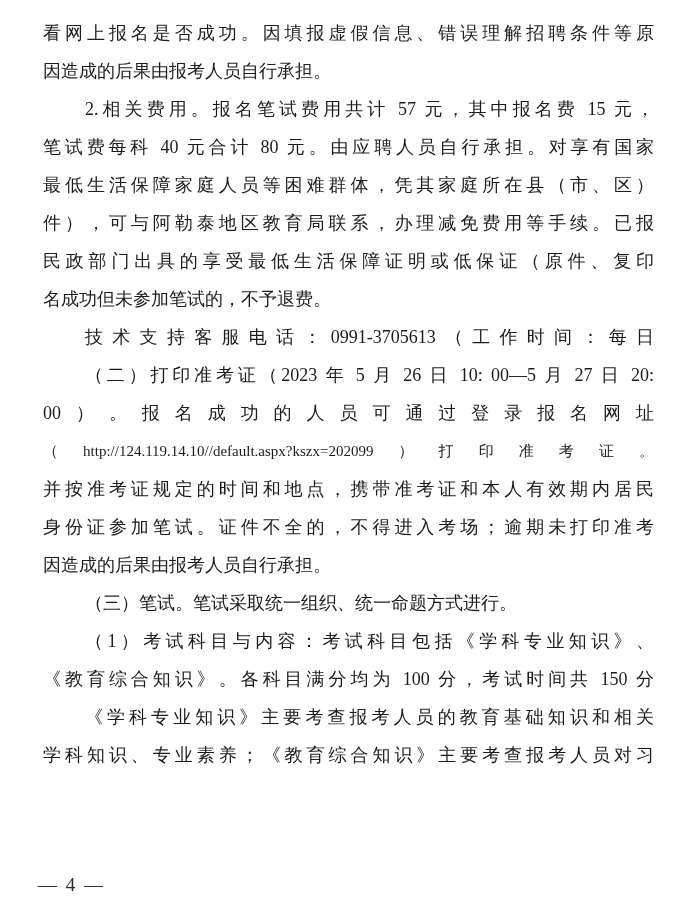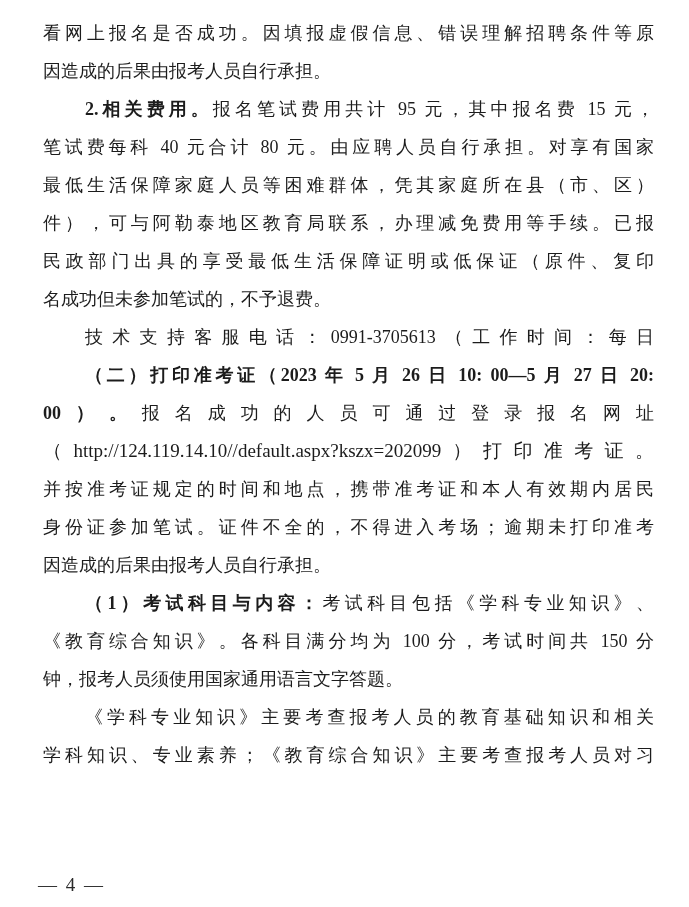--- a/index.html
+++ b/index.html
@@ -31,54 +31,54 @@
     white-space: normal;
     overflow: hidden;
   }
   .line.stretch {
     text-align-last: justify;
   }
   .line.indent {
     text-indent: 42px;
   }
   .line .b {
-    font-weight: bold;
+    font-weight: normal;
   }
   .line.url-line {
-    font-size: 19px;
+    font-size: 15px;
   }
   .page-footer {
     position: absolute;
     left: 38px;
     top: 870px;
     font-size: 19px;
     line-height: 30px;
     color: #2a2a2a;
     letter-spacing: 2px;
   }
 </style>
 </head>
 <body>
 
 <div class="doc-content">
   <div class="line stretch"><span>看网上报名是否成功。因填报虚假信息、错误理解招聘条件等原</span></div>
   <div class="line"><span>因造成的后果由报考人员自行承担。</span></div>
-  <div class="line stretch indent"><span class="b">2.相关费用。</span><span>报名笔试费用共计 95 元，其中报名费 15 元，</span></div>
+  <div class="line stretch indent"><span class="b">2.相关费用。</span><span>报名笔试费用共计 57 元，其中报名费 15 元，</span></div>
   <div class="line stretch"><span>笔试费每科 40 元合计 80 元。由应聘人员自行承担。对享有国家</span></div>
   <div class="line stretch"><span>最低生活保障家庭人员等困难群体，凭其家庭所在县（市、区）</span></div>
   <div class="line stretch"><span>件），可与阿勒泰地区教育局联系，办理减免费用等手续。已报</span></div>
   <div class="line stretch"><span>民政部门出具的享受最低生活保障证明或低保证（原件、复印</span></div>
   <div class="line"><span>名成功但未参加笔试的，不予退费。</span></div>
   <div class="line stretch indent"><span>技术支持客服电话：0991-3705613（工作时间：每日</span></div>
   <div class="line stretch indent"><span class="b">（二）打印准考证（2023 年 5 月 26 日 10: 00—5 月 27 日 20:</span></div>
   <div class="line stretch"><span class="b">00）。</span><span>报名成功的人员可通过登录报名网址</span></div>
   <div class="line stretch url-line"><span>（http://124.119.14.10//default.aspx?kszx=202099）打印准考证。</span></div>
   <div class="line stretch"><span>并按准考证规定的时间和地点，携带准考证和本人有效期内居民</span></div>
   <div class="line stretch"><span>身份证参加笔试。证件不全的，不得进入考场；逾期未打印准考</span></div>
   <div class="line"><span>因造成的后果由报考人员自行承担。</span></div>
+  <div class="line indent"><span class="b">（三）笔试。</span><span>笔试采取统一组织、统一命题方式进行。</span></div>
   <div class="line stretch indent"><span class="b">（1）考试科目与内容：</span><span>考试科目包括《学科专业知识》、</span></div>
   <div class="line stretch"><span>《教育综合知识》。各科目满分均为 100 分，考试时间共 150 分</span></div>
-  <div class="line"><span>钟，报考人员须使用国家通用语言文字答题。</span></div>
   <div class="line stretch indent"><span>《学科专业知识》主要考查报考人员的教育基础知识和相关</span></div>
   <div class="line stretch"><span>学科知识、专业素养；《教育综合知识》主要考查报考人员对习</span></div>
 </div>
 
 <div class="page-footer">— 4 —</div>
 
 </body></html>

